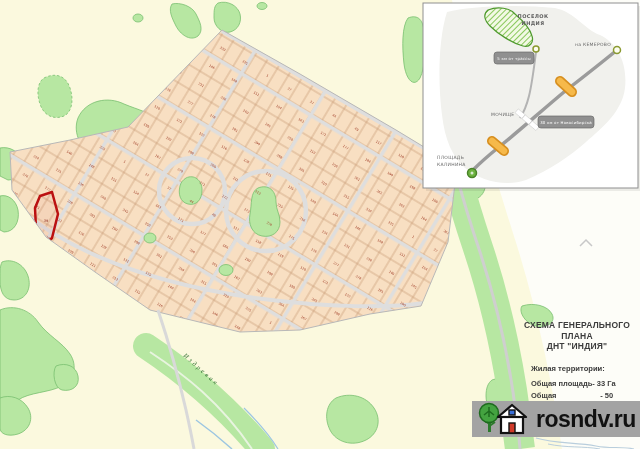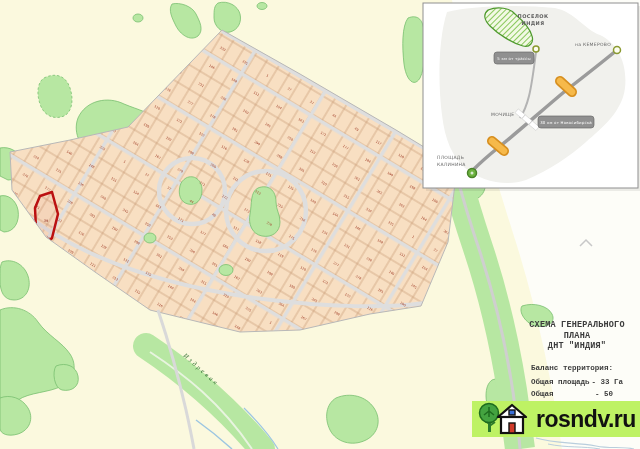--- a/index.html
+++ b/index.html
@@ -9,27 +9,27 @@
   
   text{font-family:"DejaVu Sans",sans-serif;}
   .tiny-label{fill:#5f5f5f;font-size:5px;letter-spacing:.4px;font-weight:bold;}
   .tiny-label2{fill:#6a6a6a;font-size:4.5px;letter-spacing:.3px;}
   .sign-text{fill:#ffffff;font-size:3.9px;letter-spacing:.2px;}
   .lotnum{fill:#a2402a;font-size:3.2px;text-anchor:middle;}
   .river-label{fill:#2f6f2f;font-size:6.5px;font-style:italic;letter-spacing:2.5px;
                font-family:"Liberation Serif",serif;}
   
   .legend{position:absolute;left:514px;top:320px;width:126px;color:#3c3c3c;
-          font-family:Liberation Mono, monospace;text-align:center;}
+          font-family:Liberation Sans, sans-serif;text-align:center;}
   .legend-title{font-weight:bold;font-size:8.5px;line-height:1.25;letter-spacing:.2px;}
   .balance{width:92px;margin:12px auto 0;text-align:left;font-size:7.5px;}
   .balance-heading{font-weight:bold;margin-bottom:5px;font-size:7.6px;}
-  .balance-row{display:flex;justify-content:space-between;line-height:1.55;font-weight:600;}
+  .balance-row{display:flex;justify-content:flex-start;line-height:1.55;font-weight:600;}
   
-  .watermark{position:absolute;left:472px;top:401px;width:168px;height:36px;background:#bef264;
+  .watermark{position:absolute;left:472px;top:401px;width:168px;height:36px;background:#a3a3a3;
              display:flex;align-items:center;gap:4px;padding-left:4px;box-sizing:border-box;
              text-decoration:none;cursor:pointer;}
   .wm-text{font-family:"Liberation Sans",sans-serif;font-weight:bold;font-size:23px;
            color:#111;letter-spacing:-0.5px;line-height:1;}
 </style>
 </head>
 <body>
 
 <div class="stage">
 
@@ -477,21 +477,21 @@
       <rect x="538" y="116" width="56" height="12" rx="3" fill="#909090" stroke="#6b6b6b" stroke-width="0.7"></rect>
       <text x="566" y="124" text-anchor="middle" class="sign-text">30 км от Новосибирска</text>
     </g>
   </g>
 </svg>
 
 <div class="legend">
   <div class="legend-title">СХЕМА ГЕНЕРАЛЬНОГО ПЛАНА</div>
   <div class="legend-title">ДНТ "ИНДИЯ"</div>
   <div class="balance">
-    <div class="balance-heading">Баланс территория:</div>
+    <div class="balance-heading">Жилая территории:</div>
     <div class="balance-row">
       <span>Общая площадь</span>
       <span>- 33 Га</span>
     </div>
     <div class="balance-row">
       <span>Общая территория</span>
       <span>- 50 Га</span>
     </div>
     <div class="balance-row">
       <span>Улицы, дороги</span>

